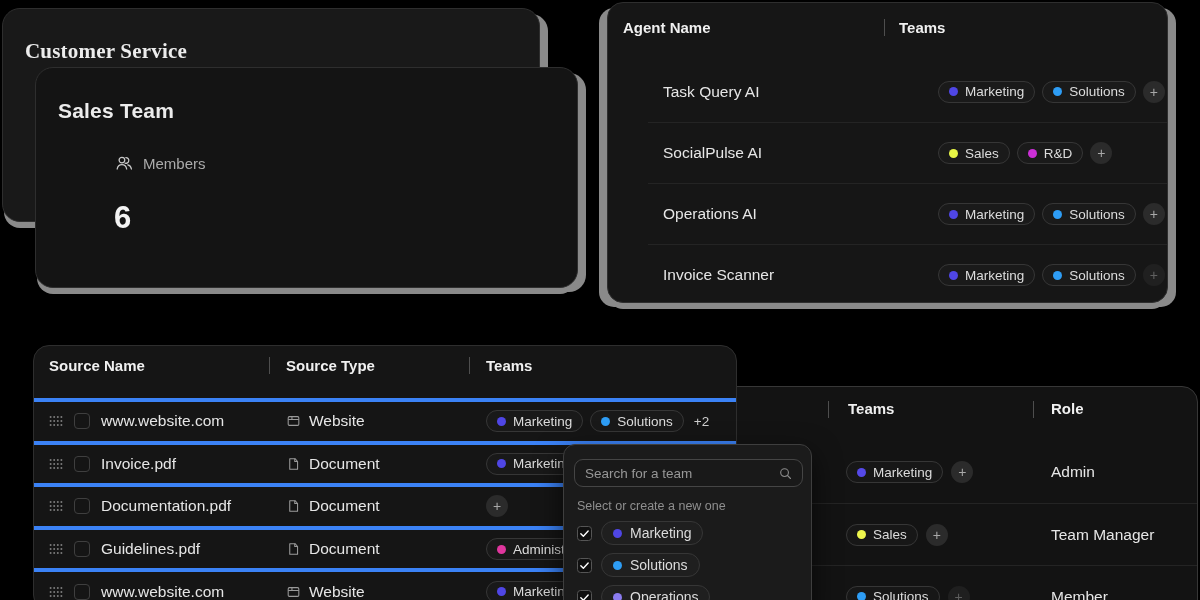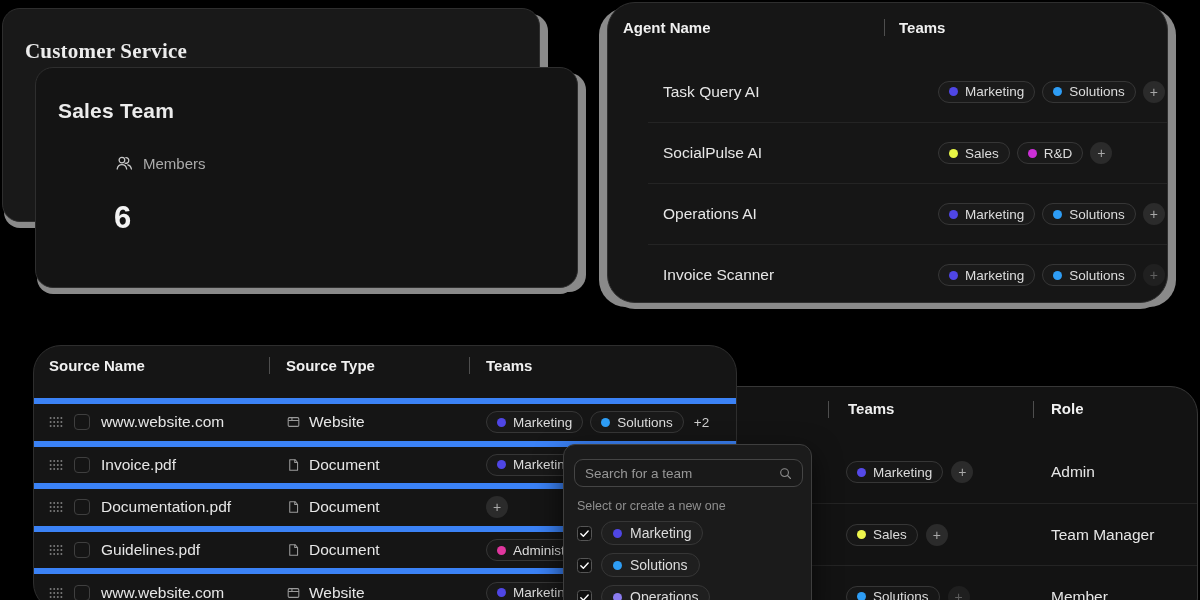--- a/index.html
+++ b/index.html
@@ -1,20 +1,20 @@
 <!DOCTYPE html>
 <html><head>
 <meta charset="utf-8">
 <style>
   * { margin:0; padding:0; box-sizing:border-box; }
   html,body { background:#000; }
   body { font-family:"Liberation Sans", sans-serif; }
   #stage { position:relative; width:1200px; height:600px; overflow:hidden; background:#000; }
 
-  .card { position:absolute; background:#161616; border:1px solid #2e2e2e; border-radius:28px; }
+  .card { position:absolute; background:#161616; border:1px solid #2e2e2e; border-radius:16px; }
   .ghost-rb  { box-shadow: 9px 5px 0 -1px #8a8a8a, 0 8px 0 -2px #8a8a8a; }
   .ghost-lrb { box-shadow: 9px 5px 0 -1px #8a8a8a, -9px 5px 0 -1px #8a8a8a, 0 8px 0 -2px #8a8a8a; }
 
   .title { position:absolute; font-size:21px; font-weight:700; color:#ececec; letter-spacing:.2px; }
 
   
   #cardA { left:2px; top:8px; width:538px; height:214px; border-radius:18px; background:#191919; z-index:1; }
   #cardB { left:35px; top:67px; width:543px; height:221px; border-radius:18px; background:#141414; z-index:2; }
   .stat { position:absolute; top:85px; }
   .stat-head { display:flex; align-items:center; gap:9px; color:#ababab; font-size:15px; }
@@ -39,21 +39,21 @@
   #cardC { left:607px; top:2px; width:561px; height:301px; background:#161616; z-index:2; }
   #cardC .rows { position:absolute; top:58px; left:0; right:0;margin-left:40px; }
   .c-row { height:61px; position:relative; }
   .c-row + .c-row { border-top:1px solid #242424; }
   .c-name { position:absolute; left:15px; top:50%; transform:translateY(-50%); }
   .c-teams { position:absolute; left:290px; top:50%; transform:translateY(-50%); display:flex; align-items:center; gap:7px; }
 
   
   #cardD { left:33px; top:345px; width:704px; height:266px; background:#151515; z-index:4; }
   #cardD .rows { position:absolute; top:52px; left:0; right:0; }
-  .d-row { height:42.6px; position:relative; border-top:6px solid #3b82f6; }
+  .d-row { height:42.6px; position:relative; border-top:4px solid #3b82f6; }
   .grip { position:absolute; left:15px; top:50%; transform:translateY(-50%); color:#7c7c7c; display:flex; cursor:grab; }
   .checkbox { position:absolute; left:40px; top:50%; transform:translateY(-50%); width:16px; height:16px;
               border:1.5px solid #3f3f3f; border-radius:4px; background:transparent; cursor:pointer; }
   .d-name { position:absolute; left:67px; top:50%; transform:translateY(-50%); }
   .type-ic { position:absolute; left:252px; top:50%; transform:translateY(-50%); color:#9a9a9a; display:flex; }
   .type-label { position:absolute; left:275px; top:50%; transform:translateY(-50%); }
   .d-teams { position:absolute; left:452px; top:50%; transform:translateY(-50%); display:flex; align-items:center; gap:7px; }
 
   
   #cardE { left:640px; top:386px; width:558px; height:240px; background:#131313; z-index:3; border-color:#373737; }

